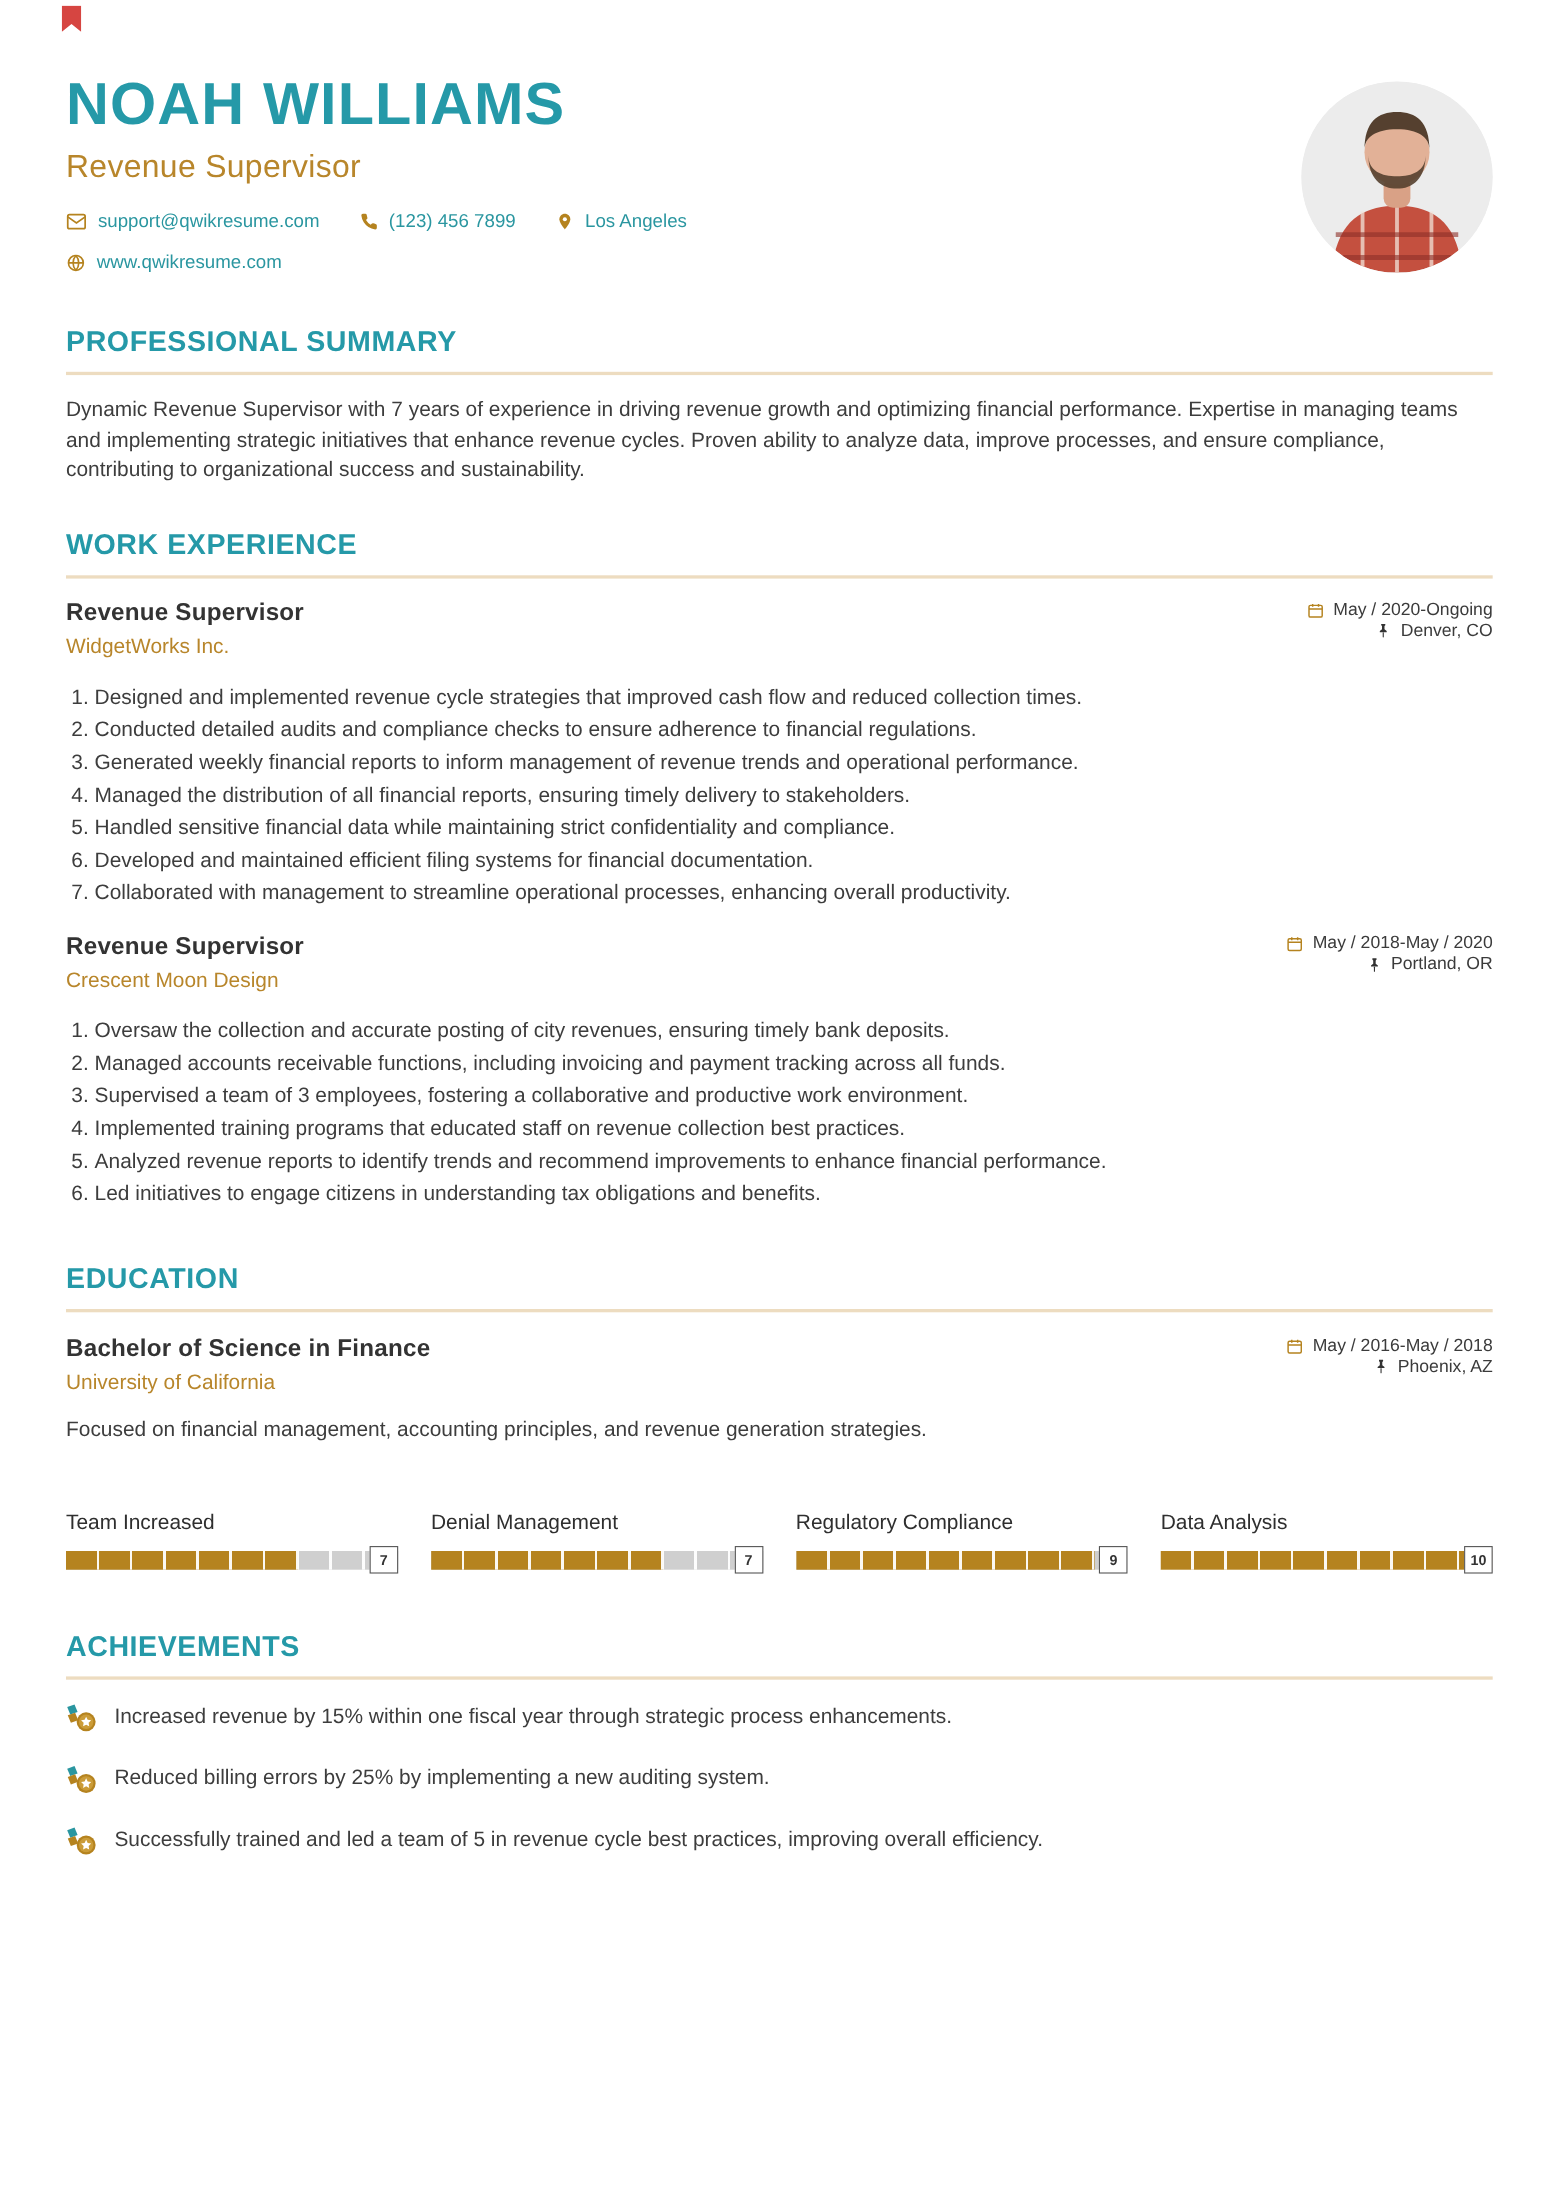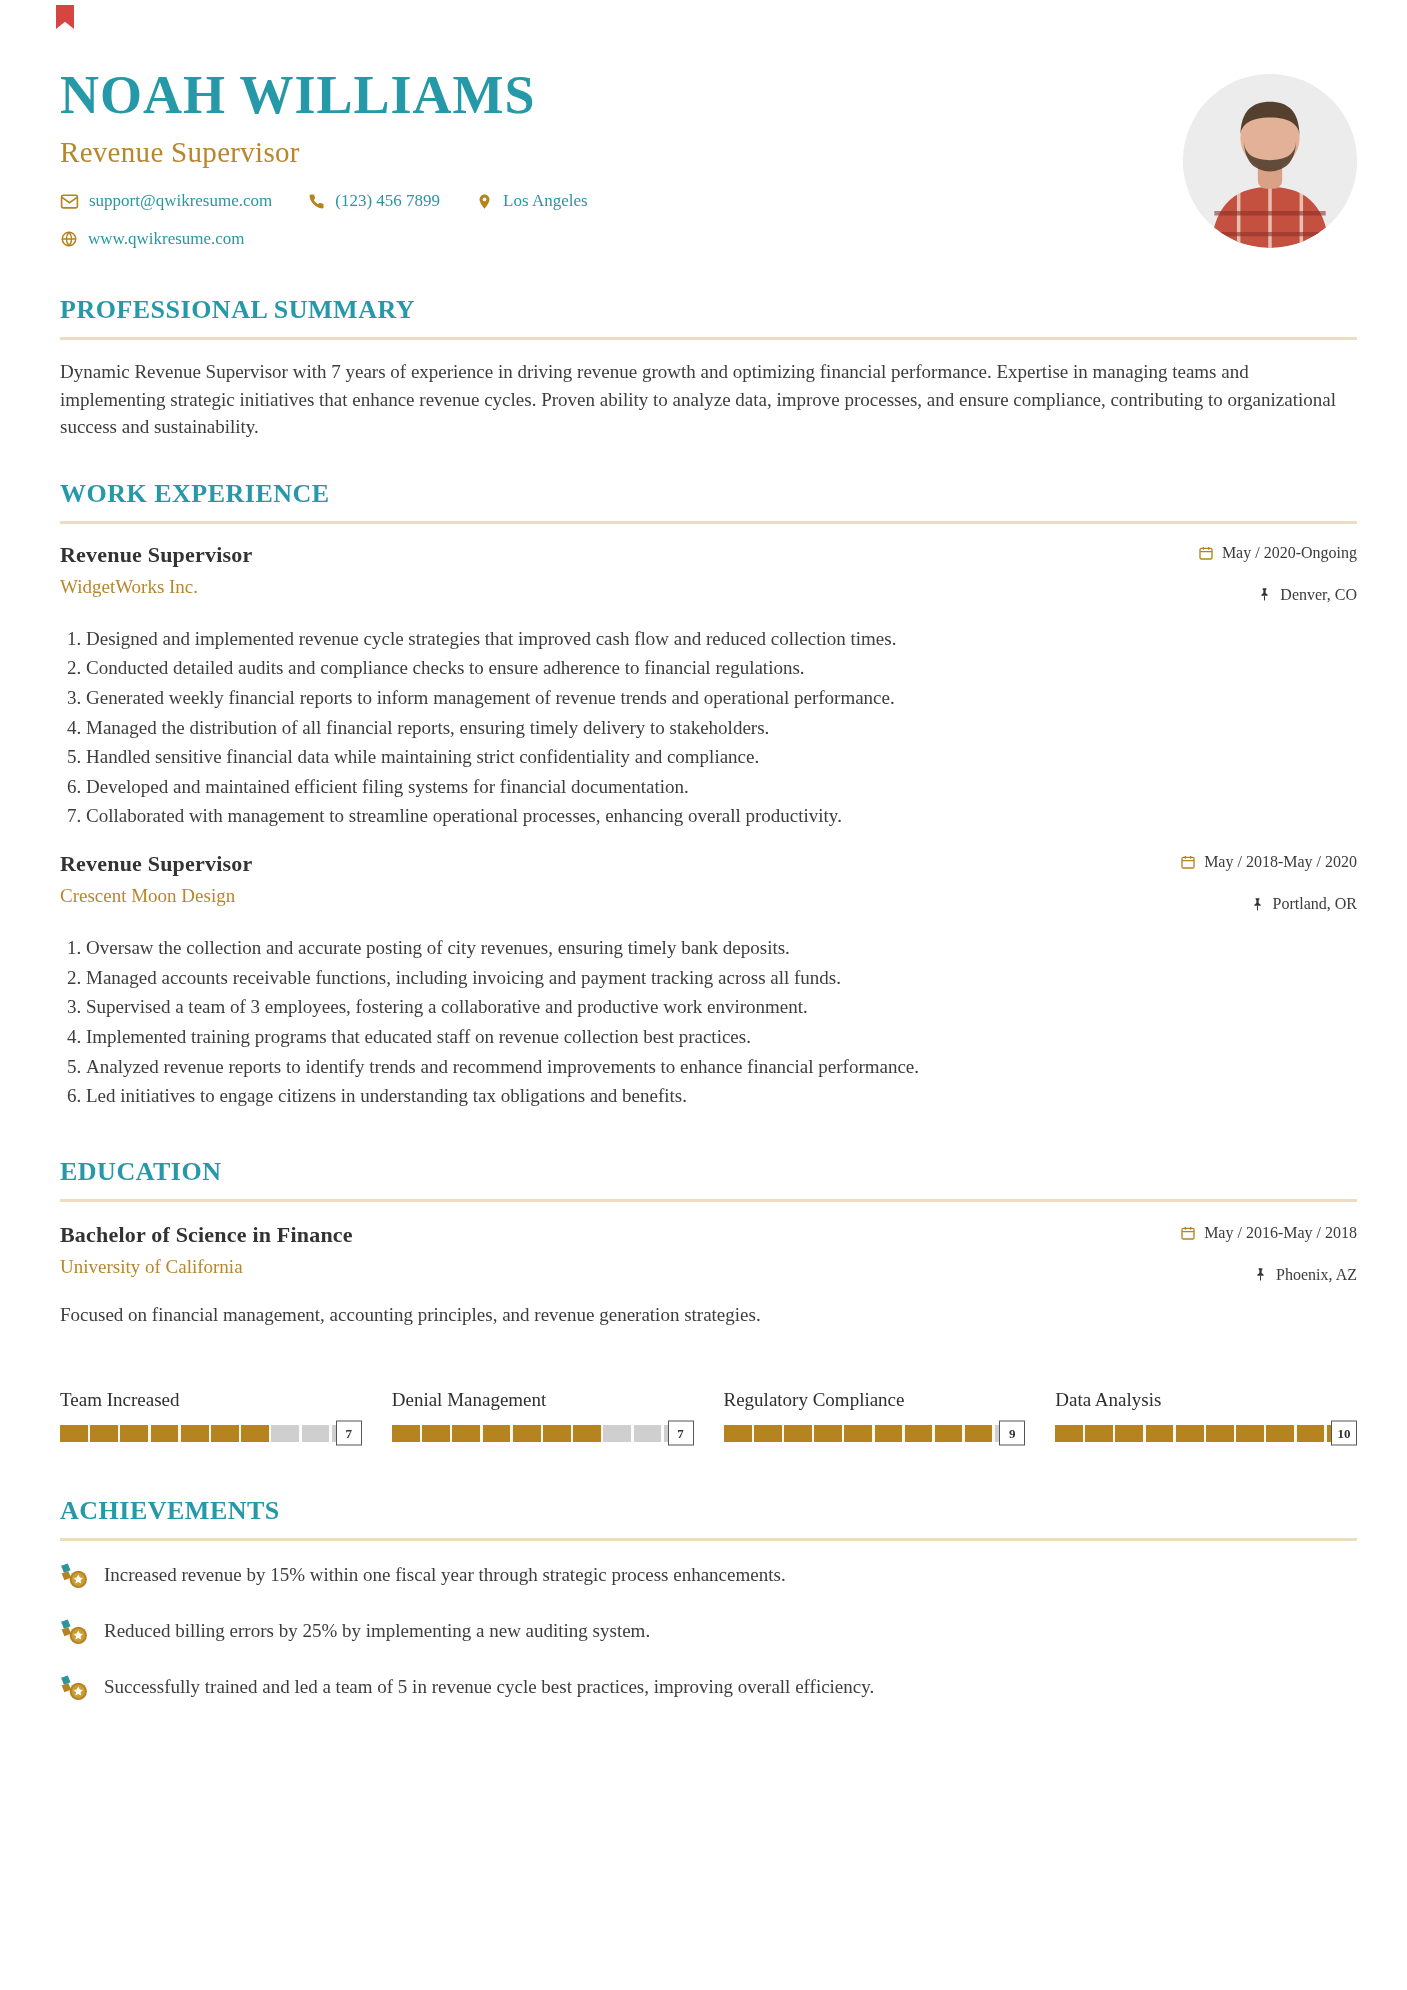--- a/index.html
+++ b/index.html
@@ -2,21 +2,21 @@
 <html><head>
 <meta charset="utf-8">
 <style>
   * { margin:0; padding:0; box-sizing:border-box; }
   html,body { background:#ffffff; }
   .page {
     position:relative;
     width:1407px; height:1714px;
     margin:0 auto;
     background:#ffffff;
-    font-family:Liberation Serif, serif;
+    font-family:Liberation Sans, sans-serif;
     color:#3d3d3d;
     overflow:hidden;
   }
   .content { padding:58px 50px 0 60px; }
 
   
   .corner-ribbon {
     position:absolute; left:56px; top:5px; width:18px; height:24px;
     background:#d64541;
     clip-path:polygon(0 0,100% 0,100% 100%,50% 70%,0 100%);
@@ -48,21 +48,21 @@
   }
   .section-summary { margin-top:46px; }
   .summary-text { font-size:19px; line-height:1.45; margin-top:18px; color:#3d3d3d; }
 
   .section-work { margin-top:38px; }
   .job { margin-top:18px; }
   .job + .job { margin-top:22px; }
   .job-head { display:flex; justify-content:space-between; align-items:flex-start; }
   .jtitle { font-size:22px; font-weight:bold; color:#333; letter-spacing:.2px; }
   .jcompany { font-size:19px; color:#B8862B; margin-top:8px; }
-  .jmeta { display:flex; flex-direction:column; align-items:flex-end; gap:24px; padding-top:2px; }
+  .jmeta { display:flex; flex-direction:column; align-items:flex-end; gap:1px; padding-top:2px; }
   .meta-line { display:flex; align-items:center; gap:8px; font-size:16px; color:#3b3b3b; }
   .job-list { margin-top:22px; padding-left:26px; }
   .job-list li { font-size:19px; line-height:1.35; margin-bottom:4px; color:#3d3d3d; }
 
   .section-education { margin-top:48px; }
   .edu-body { margin-top:20px; }
   .edu-desc { font-size:19px; line-height:1.4; margin-top:18px; }
 
   .section-skills { margin-top:60px; }
   .skills-grid { display:grid; grid-template-columns:repeat(4,1fr); column-gap:30px; margin-top:20px; }

